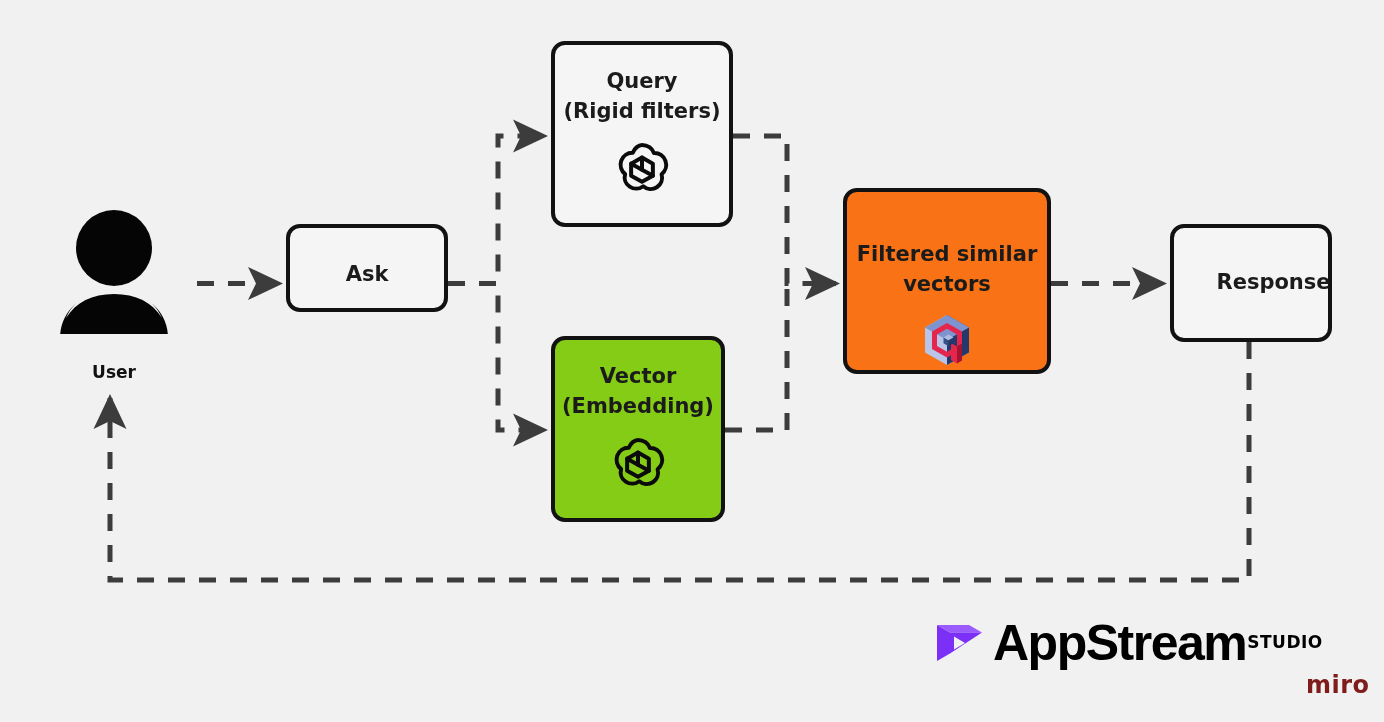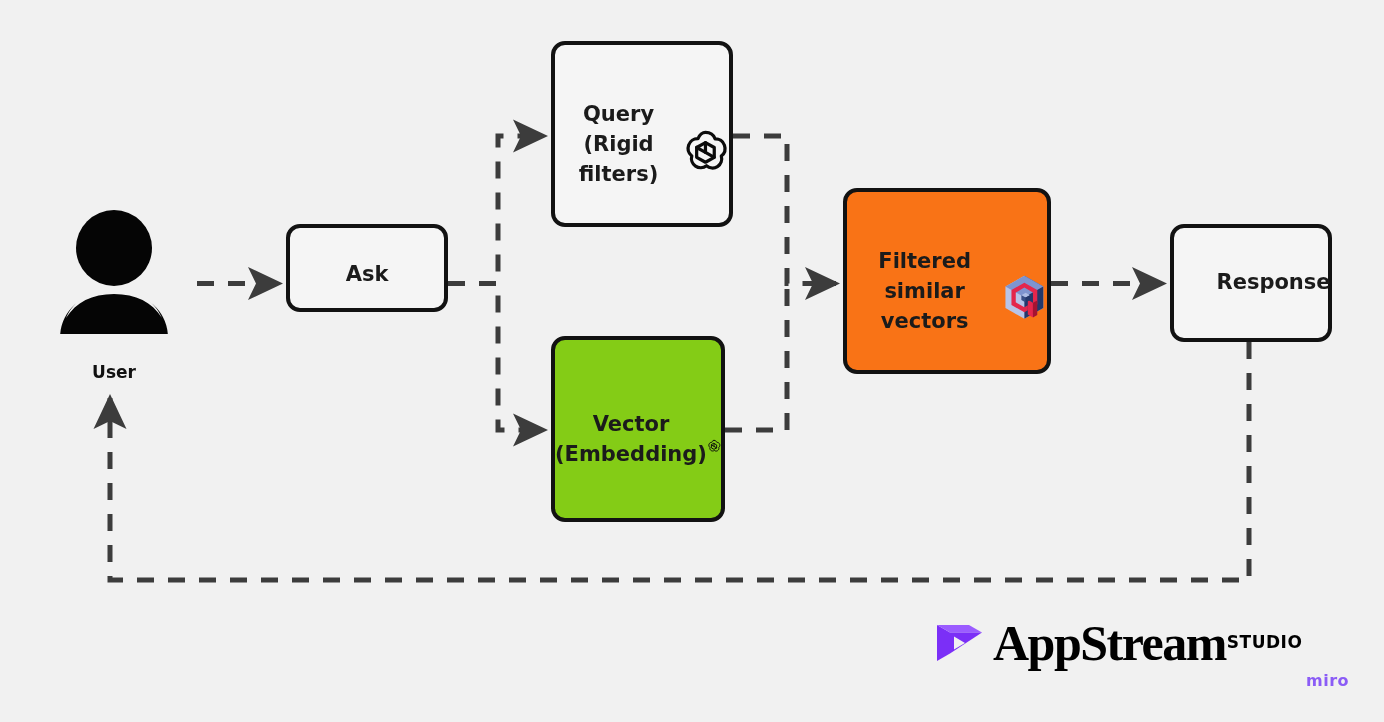--- a/index.html
+++ b/index.html
@@ -29,21 +29,21 @@
     height: 722px;
     pointer-events: none;
   }
   .node {
     position: absolute;
     box-sizing: border-box;
     background: #f5f5f5;
     border: 4px solid #121212;
     border-radius: 14px;
     display: flex;
-    flex-direction: row;
+    flex-direction: column;
     align-items: center;
     justify-content: flex-start;
   }
   .node-label {
     font-weight: 700;
     font-size: 21px;
     line-height: 1.42;
     text-align: center;
     color: #1b1b1b;
     white-space: pre-line;
@@ -94,21 +94,21 @@
 
   
   #brand {
     position: absolute;
     left: 933px;
     top: 618px;
     display: flex;
     align-items: center;
   }
   #brand-wordmark {
-    font-family: Liberation Serif, serif;
+    font-family: Liberation Sans, sans-serif;
     font-weight: 700;
     font-size: 50px;
     letter-spacing: -1.5px;
     color: #000;
     margin-left: 8px;
     line-height: 1;
   }
   #brand-sub {
     font-family: "DejaVu Sans", "Liberation Sans", sans-serif;
     font-weight: 700;
@@ -116,23 +116,23 @@
     letter-spacing: 0.5px;
     color: #000;
     align-self: flex-end;
     margin-bottom: 16px;
     margin-left: 1px;
   }
   #miro-watermark {
     position: absolute;
     left: 1306px;
     top: 671px;
-    font-size: 16px;
+    font-size: 24px;
     font-weight: 600;
-    color: #8b5cf6;
+    color: #7f1d1d;
     letter-spacing: 0.5px;
   }
 </style>
 </head>
 <body style="background: rgb(241, 241, 241);">
 
 <div id="canvas">
 
   <svg class="edges" viewBox="0 0 1384 722" width="1384" height="722">
     <defs>

